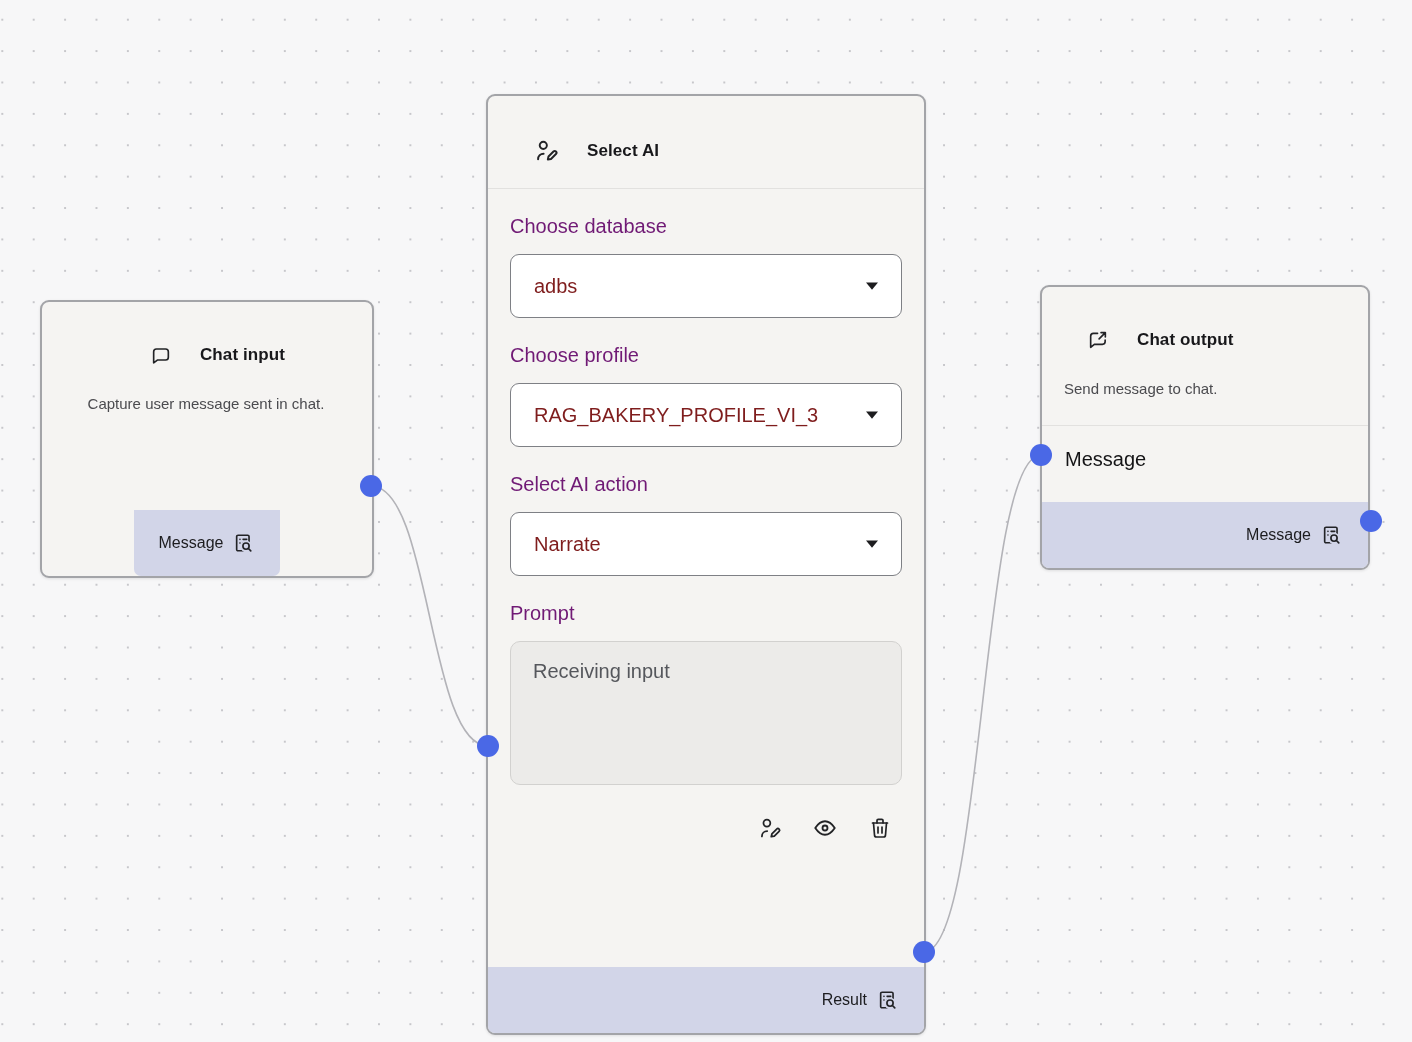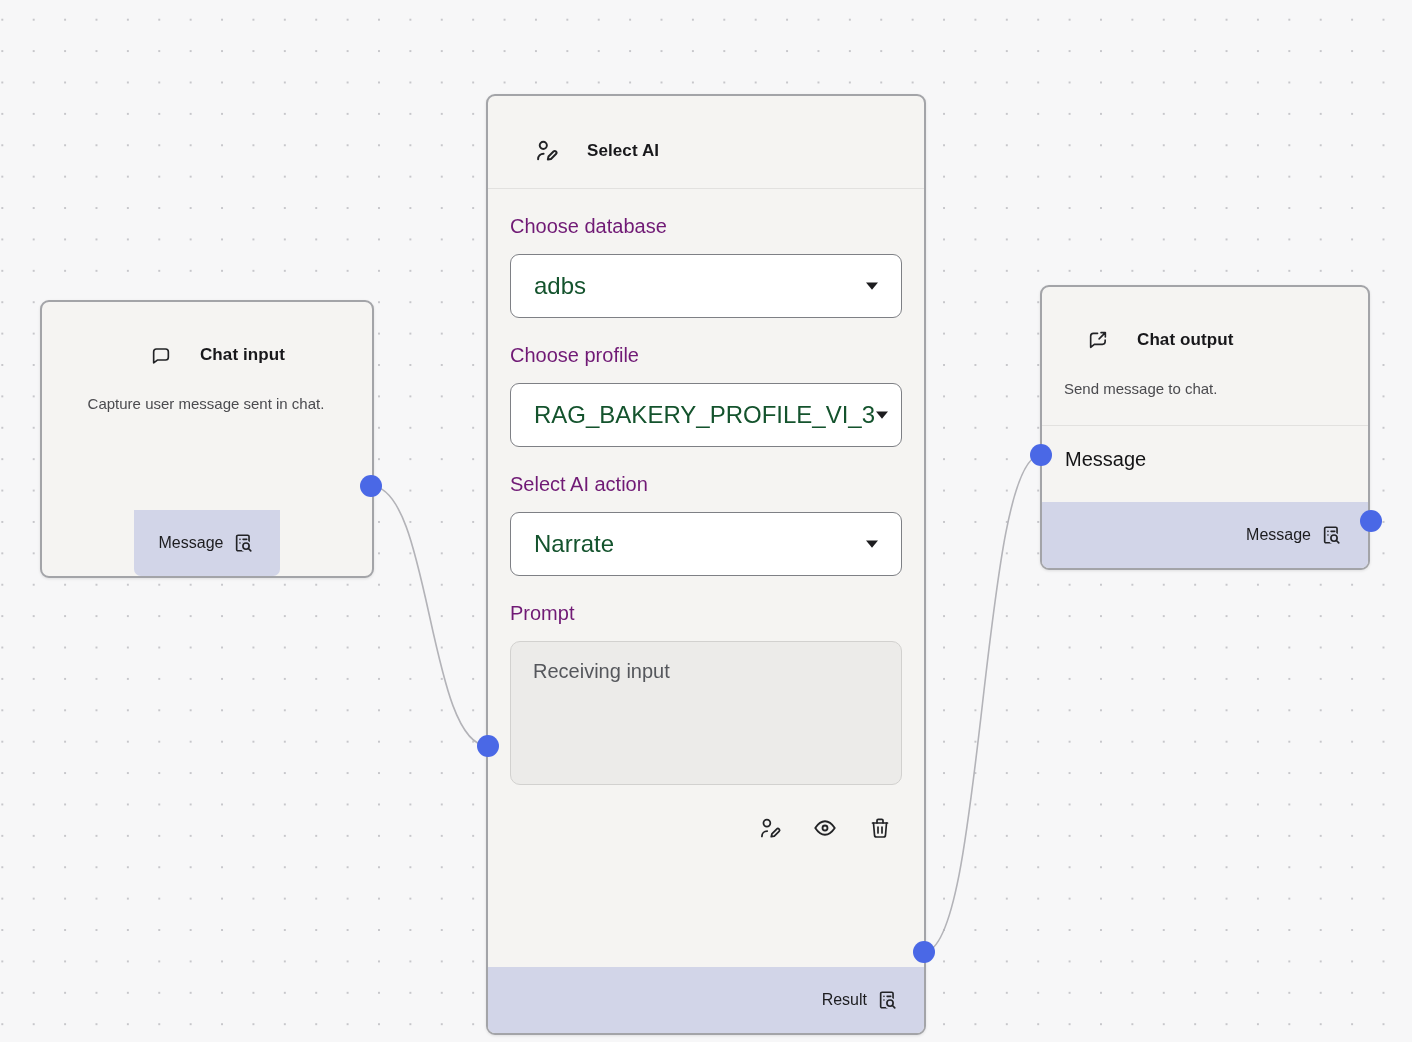--- a/index.html
+++ b/index.html
@@ -63,21 +63,21 @@
   .sa-body { padding: 0 22px; }
   .field-label { font-size: 20px; color: #701a75; margin-top: 26px; }
   .select-box {
     margin-top: 16px; height: 64px;
     background: #FFFFFF;
     border: 1.5px solid #7E8085; border-radius: 9px;
     display: flex; align-items: center; justify-content: space-between;
     padding: 0 22px 0 23px;
     cursor: pointer;
   }
-  .select-value { font-size: 24px; color: #14532d; }
+  .select-value { font-size: 20px; color: #7f1d1d; }
   .caret svg { fill: #1c1c1f; stroke: none; }
   .prompt-box {
     margin-top: 16px; height: 144px;
     background: #ECEBE9;
     border: 1.5px solid #D2D1CF; border-radius: 10px;
     padding: 18px 22px;
   }
   .prompt-placeholder { font-size: 20px; color: #55575c; }
   .sa-toolbar {
     display: flex; justify-content: flex-end; align-items: center;

